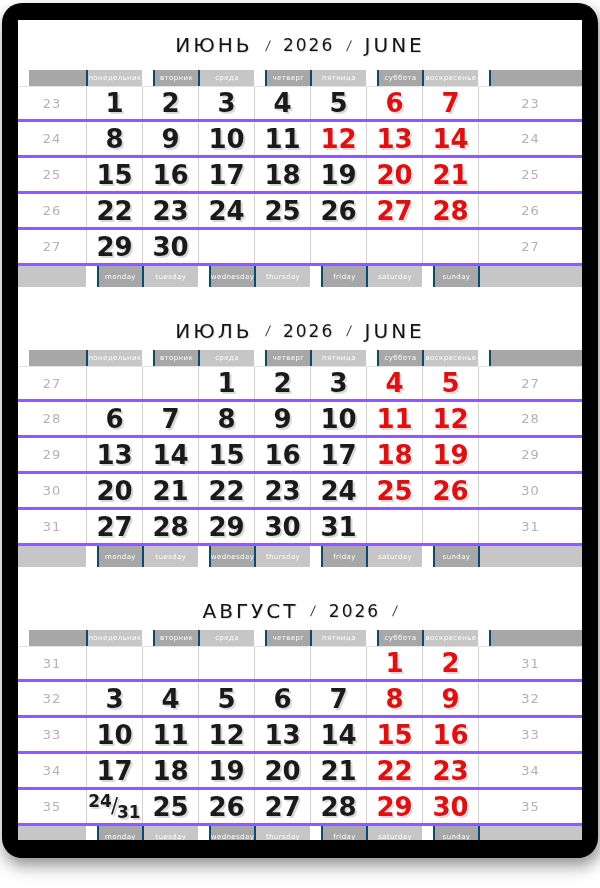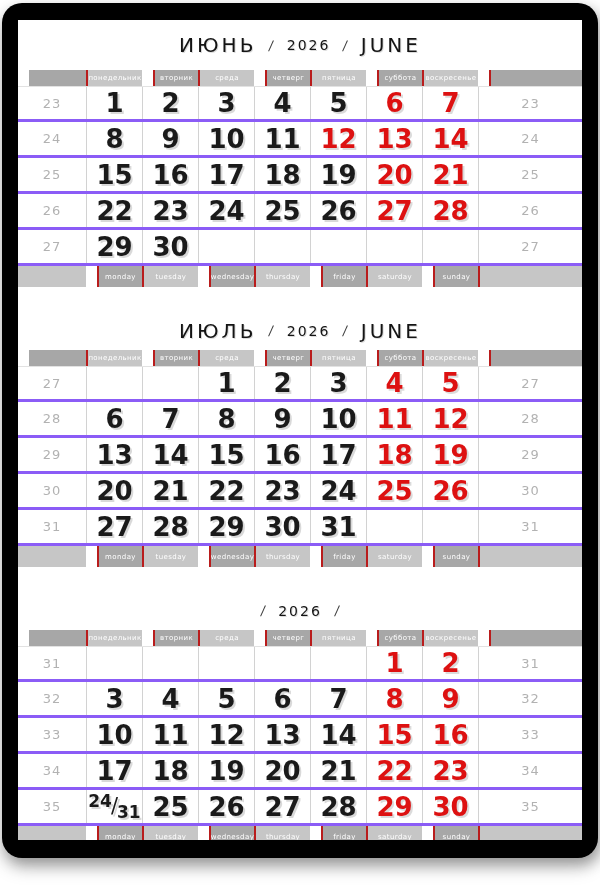--- a/index.html
+++ b/index.html
@@ -18,29 +18,29 @@
     background:#fff;overflow:hidden;
   }
   
   .month-title{
     height:50px;display:flex;align-items:center;justify-content:center;gap:13px;
     color:#141414;
     text-align:right;
   }
   .month.mt2 .month-title{height:63px;padding-top:24px;box-sizing:border-box;}
   .t-month{font-size:20px;letter-spacing:3px;text-shadow:1px 1px 0 rgba(0,0,0,.14);}
-  .t-year{font-size:14px;letter-spacing:2px;text-shadow:1px 1px 0 rgba(0,0,0,.14);}
+  .t-year{font-size:17px;letter-spacing:2px;text-shadow:1px 1px 0 rgba(0,0,0,.14);}
   .t-slash{font-size:13px;color:#3a3a3a;transform:skewX(-8deg);}
   
   .strip{display:grid;grid-template-columns:68px repeat(7,56px) 1fr;height:16px;}
   .strip.bottom{height:21px;}
   .scell{
     display:flex;align-items:center;justify-content:center;
     font-size:7px;color:#fff;letter-spacing:.4px;white-space:nowrap;overflow:hidden;
-    border-left:2px solid #b91c1c;box-sizing:border-box;
+    border-left:2px solid #0c4a6e;box-sizing:border-box;
   }
   .scell:first-child{border-left:none;}
   .sd{background:var(--strip-dark);margin-left:11px;}
   .sl{background:var(--strip-light);}
   
   .wrow{
     display:grid;grid-template-columns:68px repeat(7,56px) 1fr;height:36px;
     border-bottom:3px solid #8b5cf6;box-sizing:border-box;
   }
   .wrow.first{border-top:1px solid #e2e2e2;}
@@ -376,20 +376,21 @@
           <div class="scell sd">wednesday</div>
           <div class="scell sl">thursday</div>
           <div class="scell sd">friday</div>
           <div class="scell sl">saturday</div>
           <div class="scell sd">sunday</div>
           <div class="scell sl"></div>
         </div>
       </section>
       <section class="month mt2">
         <div class="month-title">
+          <span class="t-month">АВГУСТ</span>
           <span class="t-slash">/</span>
           <span class="t-year">2026</span>
           <span class="t-slash">/</span>
         </div>
         <div class="strip top">
           <div class="scell sd"></div>
           <div class="scell sl">понедельник</div>
           <div class="scell sd">вторник</div>
           <div class="scell sl">среда</div>
           <div class="scell sd">четверг</div>

